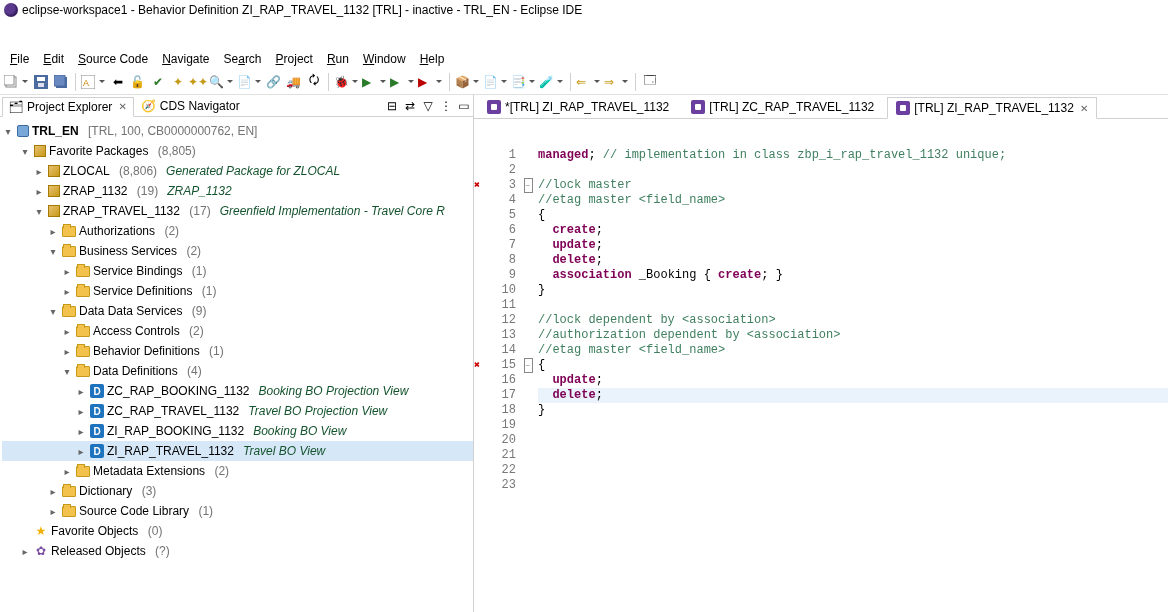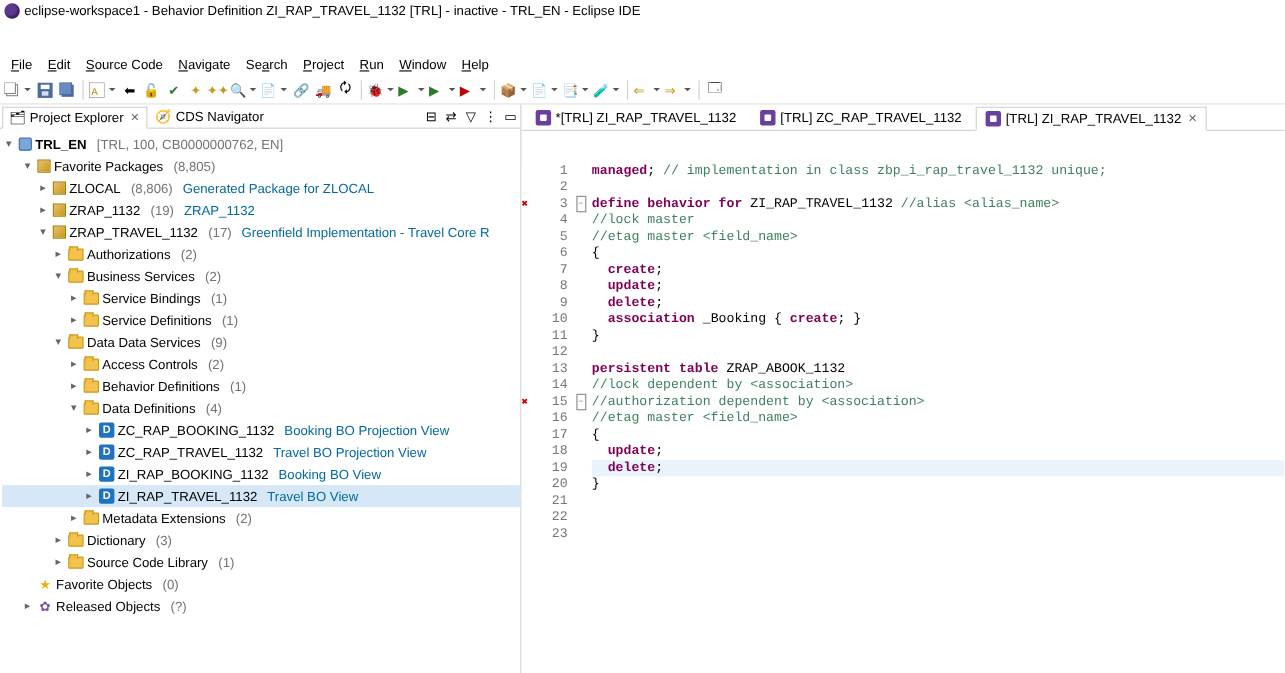--- a/index.html
+++ b/index.html
@@ -22,21 +22,21 @@
   .view-tab .x { font-size:10px; color:#666; margin-left:2px; }
   .view-actions { margin-left:auto; display:flex; gap:4px; align-items:center; }
   .mini-ico { width:14px; height:14px; display:inline-flex; align-items:center; justify-content:center; }
   .tree { flex:1; overflow:auto; padding: 4px 0 4px 2px; font-size:12px; }
   .tree-row { display:flex; align-items:center; height:20px; white-space:nowrap; gap:3px; cursor:default; }
   .tree-row.selected { background:#d6e8f7; }
   .twisty { width:12px; text-align:center; color:#666; font-size:10px; }
   .ind { display:inline-block; }
   .node-ico { width:14px; height:14px; display:inline-flex; align-items:center; justify-content:center; }
   .cnt { color:#737373; }
-  .desc { color:#0369a1; margin-left:6px; }
+  .desc { color:#14532d; font-style:italic; margin-left:6px; }
   .rightpane { flex:1; display:flex; flex-direction:column;gap:29px; }
   .editor-tabs { height:24px; display:flex; align-items:flex-end; border-bottom:1px solid #d0d0d0; padding:0 4px; gap:4px; }
   .ed-tab { display:flex; align-items:center; gap:4px; padding:3px 8px; border:1px solid transparent; cursor:default; font-size:12px; }
   .ed-tab.active { border:1px solid #d0d0d0; border-bottom:1px solid #fff; background:#fff; position:relative; top:1px; }
   .ed-tab .x { font-size:10px; color:#666; margin-left:2px; }
   .editor-body { flex:1; display:flex; overflow:hidden; font-family: Consolas, "Courier New", monospace; font-size:12px; }
   .marker-col { width:16px; background:#fff; }
   .gutter { width:32px; background:#fff; color:#787878; text-align:right; padding-right:6px; }
   .gutter div, .marker-col div { height:15px; line-height:15px; }
   .fold-col { width:12px; }
@@ -357,31 +357,29 @@
           <div></div>
           <div></div>
           <div></div>
           <div></div>
           <div></div>
           <div></div>
         </div>
       <div class="code" id="code">
           <div class="ln"><span class="kw">managed</span>; <span class="cm">// implementation in class zbp_i_rap_travel_1132 unique;</span></div>
           <div class="ln"> </div>
-          <div class="ln"><span class="kw">define behavior for</span> <span class="id">ZI_RAP_TRAVEL_1132</span> <span class="cm">//alias &lt;alias_name&gt;</span></div>
           <div class="ln"><span class="cm">//lock master</span></div>
           <div class="ln"><span class="cm">//etag master &lt;field_name&gt;</span></div>
           <div class="ln">{</div>
           <div class="ln">  <span class="kw">create</span>;</div>
           <div class="ln">  <span class="kw">update</span>;</div>
           <div class="ln">  <span class="kw">delete</span>;</div>
           <div class="ln">  <span class="kw">association</span> _Booking { <span class="kw">create</span>; }</div>
           <div class="ln">}</div>
           <div class="ln"> </div>
-          <div class="ln"><span class="kw">persistent table</span> ZRAP_ABOOK_1132</div>
           <div class="ln"><span class="cm">//lock dependent by &lt;association&gt;</span></div>
           <div class="ln"><span class="cm">//authorization dependent by &lt;association&gt;</span></div>
           <div class="ln"><span class="cm">//etag master &lt;field_name&gt;</span></div>
           <div class="ln">{</div>
           <div class="ln">  <span class="kw">update</span>;</div>
           <div class="ln hl">  <span class="kw">delete</span>;</div>
           <div class="ln">}</div>
         </div>
     </div>
   </div>

